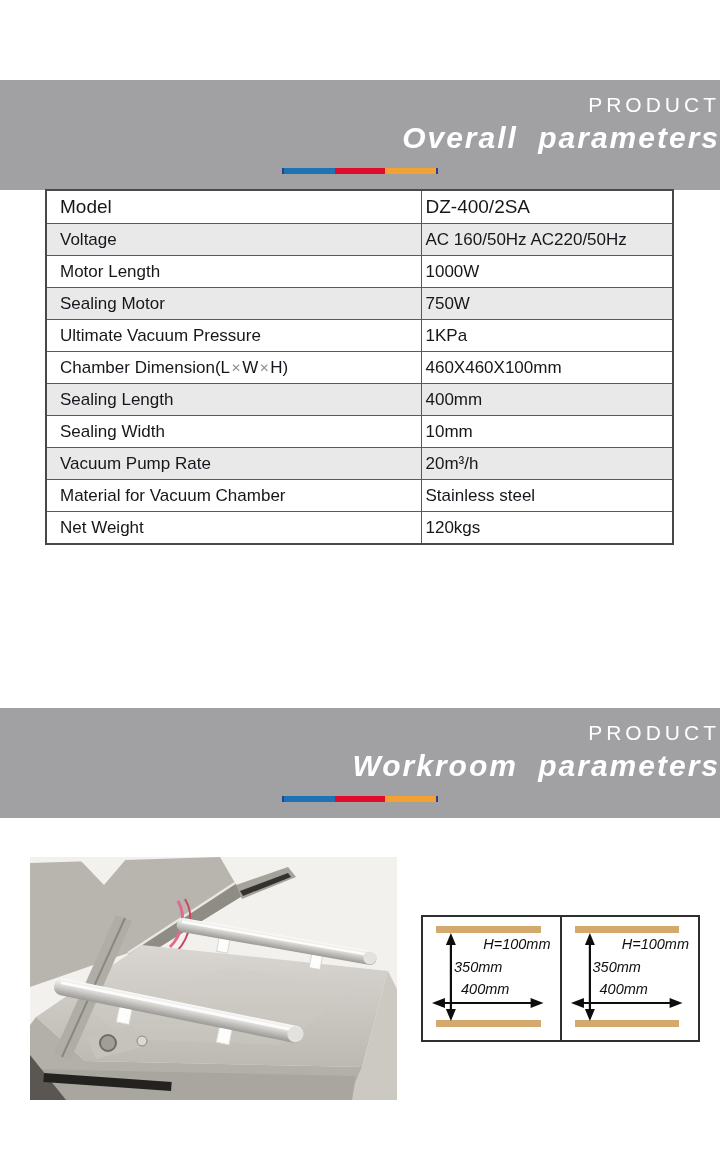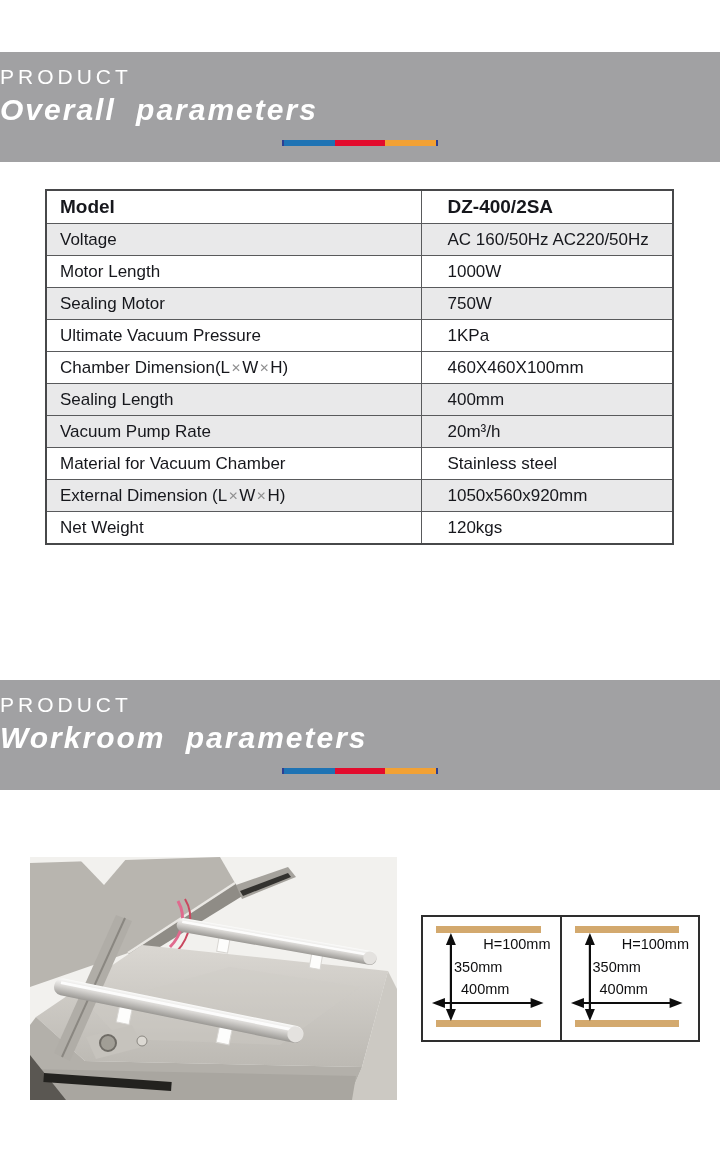--- a/index.html
+++ b/index.html
@@ -4,21 +4,21 @@
 <style>
   html,body { margin:0; padding:0; background:#ffffff; }
   .page {
     position:relative; width:720px; height:1152px; background:#ffffff;
     font-family:"Liberation Sans", sans-serif; overflow:hidden;
   }
 
   
   .band {
     position:absolute; left:0; width:720px; height:110px;
-    background:#a1a1a3; color:#ffffff; text-align:left;
+    background:#a1a1a3; color:#ffffff; text-align:right;margin-top:28px;
   }
   .band-overall  { top:52px; }
   .band-workroom { top:680px; }
   .band-kicker {
     padding-top:13px; font-size:21px; font-weight:400;
     letter-spacing:4px;
   }
   .band-title {
     margin-top:4px; font-size:30px; font-weight:bold;
     letter-spacing:2px; word-spacing:10px;font-style:italic;
@@ -33,39 +33,39 @@
   table.spec {
     position:absolute; left:45px; top:189px; width:629px;
     border-collapse:collapse; table-layout:fixed;
     border:2px solid #47484a; color:#16171c; background:#ffffff;
   }
   table.spec col.c-label { width:375px; }
   table.spec td {
     border:1px solid #595a5c; height:31px; font-size:17px;
     padding:0 4px 0 13px; overflow:hidden; white-space:nowrap;
   }
-  table.spec td.val { padding-left:26px; }
-  table.spec tr.head td { font-weight:bold; font-size:19px; height:32px; }
+  table.spec td.val { padding-left:4px; }
+  table.spec tr.head td { font-weight:normal; font-size:19px; height:32px; }
   table.spec tr.stripe td { background:#e9e9ea; }
   .dim-x { color:#8f8f90; font-size:12px; vertical-align:1px; padding:0 1px; }
 
   
   .machine-photo { position:absolute; left:30px; top:857px; width:367px; height:243px; }
 
   
   .diagram {
     position:absolute; left:421px; top:915px; width:279px; height:127px;
     border:2px solid #2e2e2e; box-sizing:border-box; display:flex; background:#ffffff;
   }
   .diagram-cell { flex:1; position:relative; }
   .diagram-cell + .diagram-cell { border-left:2px solid #2e2e2e; }
   .seal-bar { position:absolute; left:13px; right:19px; height:7px; background:#d3a96e; }
   .seal-bar.top { top:9px; }
   .seal-bar.bottom { top:103px; }
-  .dim-label { position:absolute; font-size:14.5px; color:#0f0f10; white-space:nowrap; }
+  .dim-label { position:absolute; font-size:14.5px; color:#0f0f10; white-space:nowrap;font-style:italic; }
   .h-label { right:9px;  top:19px; }
   .d-label { left:31px;  top:42px; }
   .w-label { left:38px;  top:64px; }
   .arrows { position:absolute; left:0; top:0; width:100%; height:100%; }
 </style>
 </head>
 <body>
 
 <div class="page">
 
@@ -106,31 +106,31 @@
       <td class="val">1KPa</td>
     </tr>
         <tr>
       <td>Chamber Dimension(L<span class="dim-x">✕</span>W<span class="dim-x">✕</span>H)</td>
       <td class="val">460X460X100mm</td>
     </tr>
         <tr class="stripe">
       <td>Sealing Length</td>
       <td class="val">400mm</td>
     </tr>
+        <tr>
+      <td>Sealing Width</td>
+      <td class="val">10mm</td>
+    </tr>
         <tr class="stripe">
       <td>Vacuum Pump Rate</td>
       <td class="val">20m³/h</td>
     </tr>
         <tr>
       <td>Material for Vacuum Chamber</td>
       <td class="val">Stainless steel</td>
-    </tr>
-        <tr class="stripe">
-      <td>External Dimension (L<span class="dim-x">✕</span>W<span class="dim-x">✕</span>H)</td>
-      <td class="val">1050x560x920mm</td>
     </tr>
         <tr>
       <td>Net Weight</td>
       <td class="val">120kgs</td>
     </tr>
       </tbody>
   </table>
 
   <section class="band band-workroom">
     <div class="band-kicker">PRODUCT</div>

